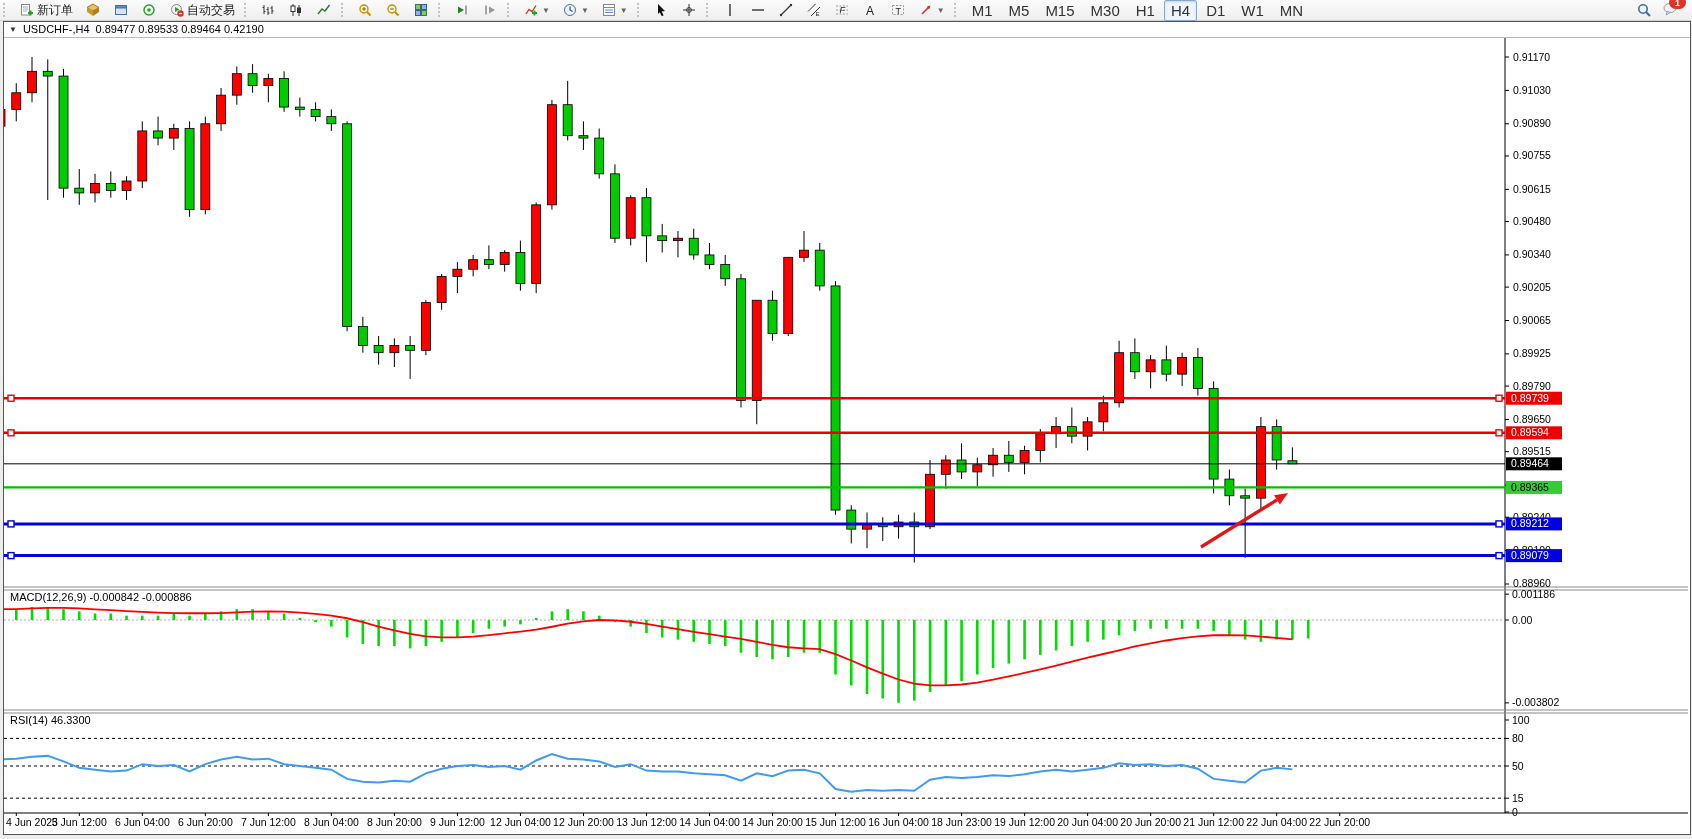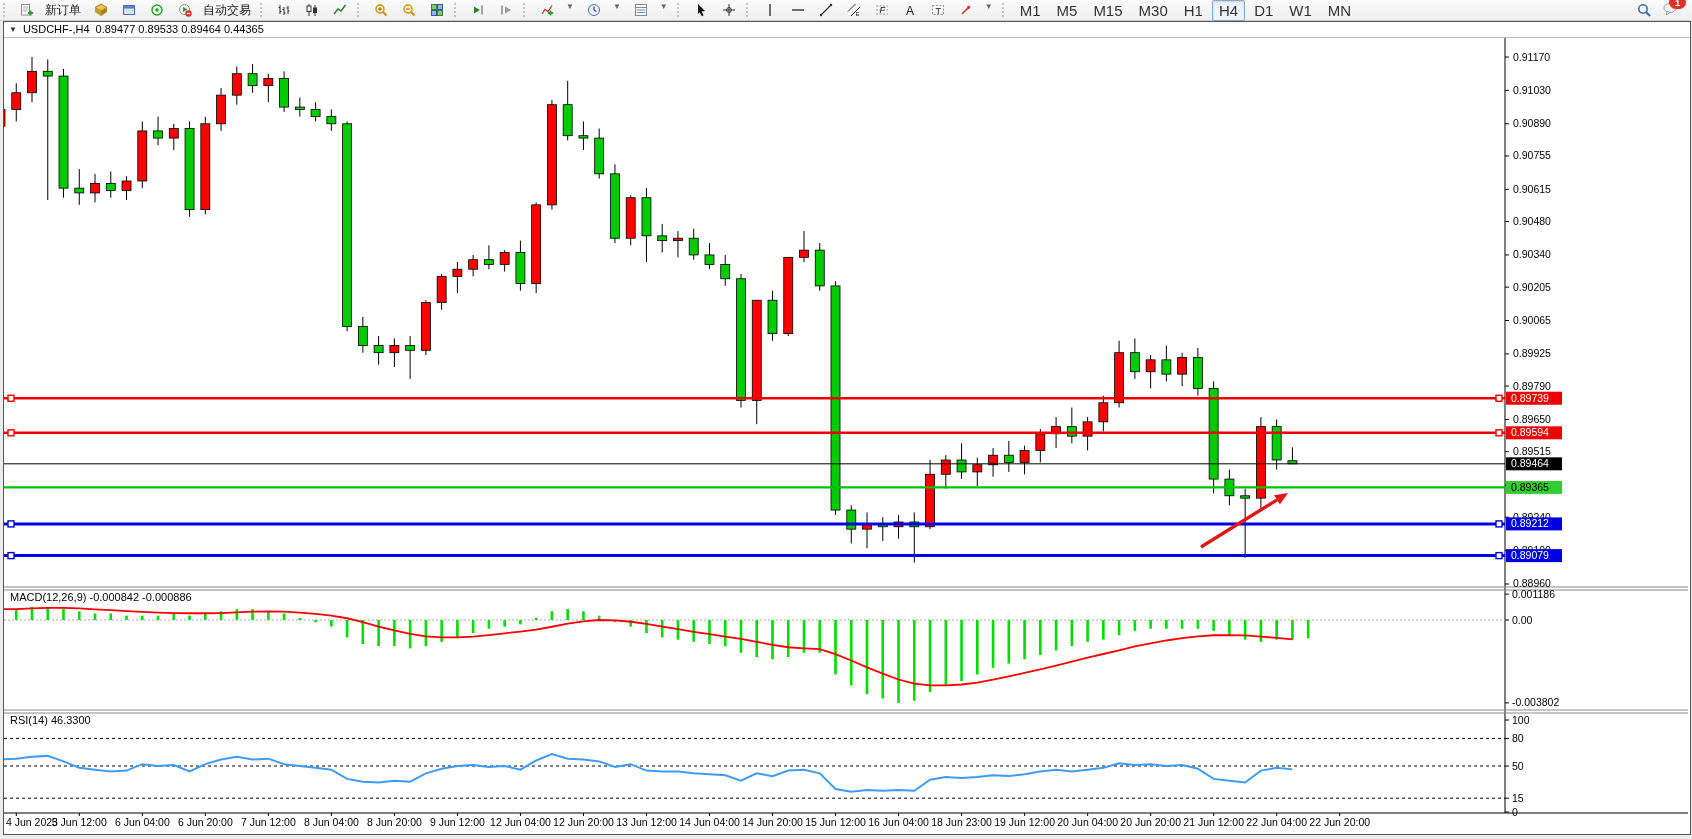--- a/index.html
+++ b/index.html
@@ -1,21 +1,21 @@
 <!DOCTYPE html>
 <html><head>
 <meta charset="utf-8">
 <style>
   html,body{margin:0;padding:0;background:#ececec;font-family:"Liberation Sans",sans-serif;}
   #stage{position:relative;width:1692px;height:839px;background:#ececec;overflow:hidden;}
   
   .toolbar{position:absolute;left:0;top:0;width:1692px;height:20px;background:linear-gradient(#fbfbfb,#eeeeee);
            border-bottom:1px solid #cfcfcf;display:flex;align-items:center;font-size:12px;color:#222;}
   .grip{width:5px;height:14px;margin:0 3px;border-left:2px dotted #c2c2c2;}
-  .tb-btn{display:flex;align-items:flex-start;gap:10px;padding:1px 5px;border:1px solid transparent;border-radius:2px;cursor:default;}
+  .tb-btn{display:flex;align-items:center;gap:2px;padding:1px 5px;border:1px solid transparent;border-radius:2px;cursor:default;}
   .tbi{width:16px;height:16px;display:inline-flex;align-items:center;justify-content:center;}
   .tbi svg{width:14px;height:14px;}
   .caret{font-size:8px;color:#666;margin-left:1px;}
   .tf{padding:1px 6px;margin:0 1px;border:1px solid transparent;border-radius:2px;font-size:15px;color:#333;}
   .tf.active{border:1px solid #8aa8c8;background:#eef4fc;box-shadow:inset 0 1px 2px rgba(0,0,0,.15);}
   .tb-right{margin-left:auto;display:flex;align-items:center;gap:10px;padding-right:14px;}
   .bubble-wrap{position:relative;}
   .badge{position:absolute;top:-5px;right:-8px;min-width:13px;height:13px;border-radius:8px;background:#e03325;color:#fff;
          font-size:9px;font-weight:bold;display:flex;align-items:center;justify-content:center;padding:0 2px;}
   
@@ -287,21 +287,21 @@
           </span>
         <span class="badge">1</span>
       </span>
     </span>
   </div>
 
   <div class="chart-window">
     <div class="chart-title">
       <span class="dd">▼</span>
       <span>USDCHF-,H4</span>
-      <span>0.89477 0.89533 0.89464 0.44365</span>
+      <span>0.89477 0.89533 0.89464 0.42190</span>
     </div>
     <svg id="chart-svg" width="1684" height="795">
         <g>
           <rect x="0" y="0" width="1684" height="795" fill="#fff"></rect>
           <line x1="1501" y1="0" x2="1501" y2="775" stroke="#000" stroke-width="1"></line>
           <line x1="0" y1="549" x2="1684" y2="549" stroke="#8a8a8a"></line>
           <line x1="0" y1="552" x2="1684" y2="552" stroke="#8a8a8a"></line>
           <line x1="0" y1="672" x2="1684" y2="672" stroke="#8a8a8a"></line>
           <line x1="0" y1="675" x2="1684" y2="675" stroke="#8a8a8a"></line>
           <line x1="0" y1="775" x2="1684" y2="775" stroke="#000"></line>

